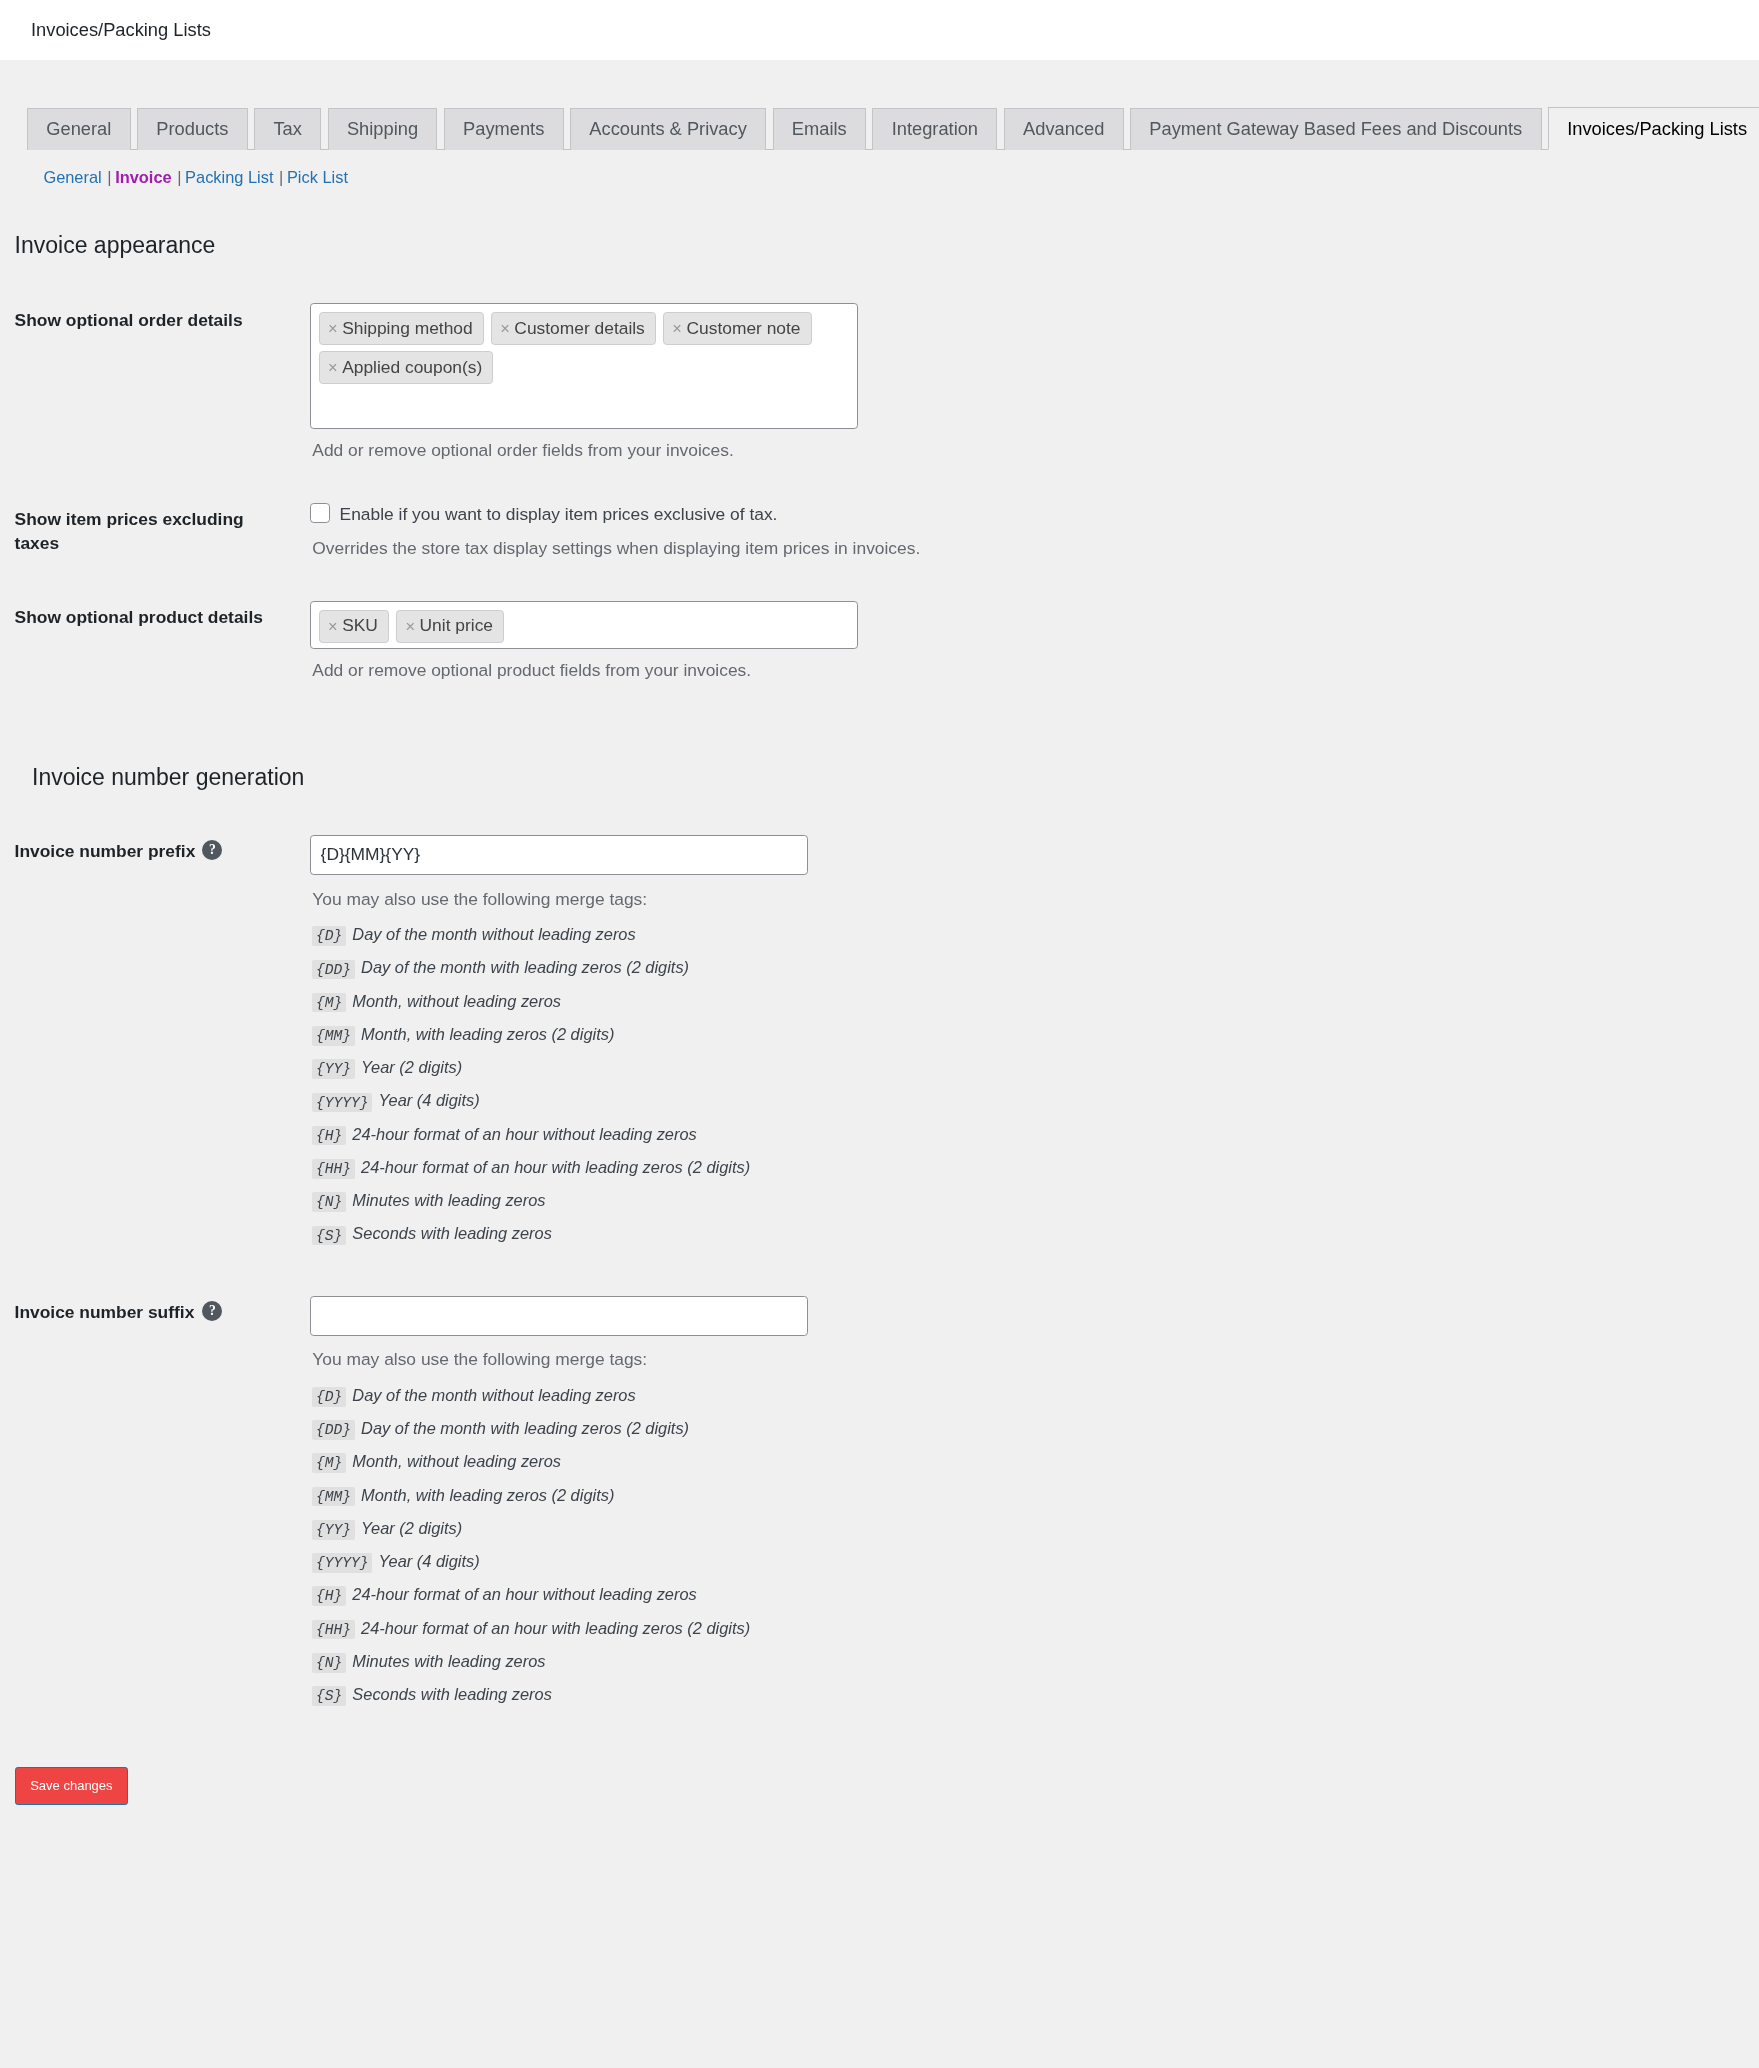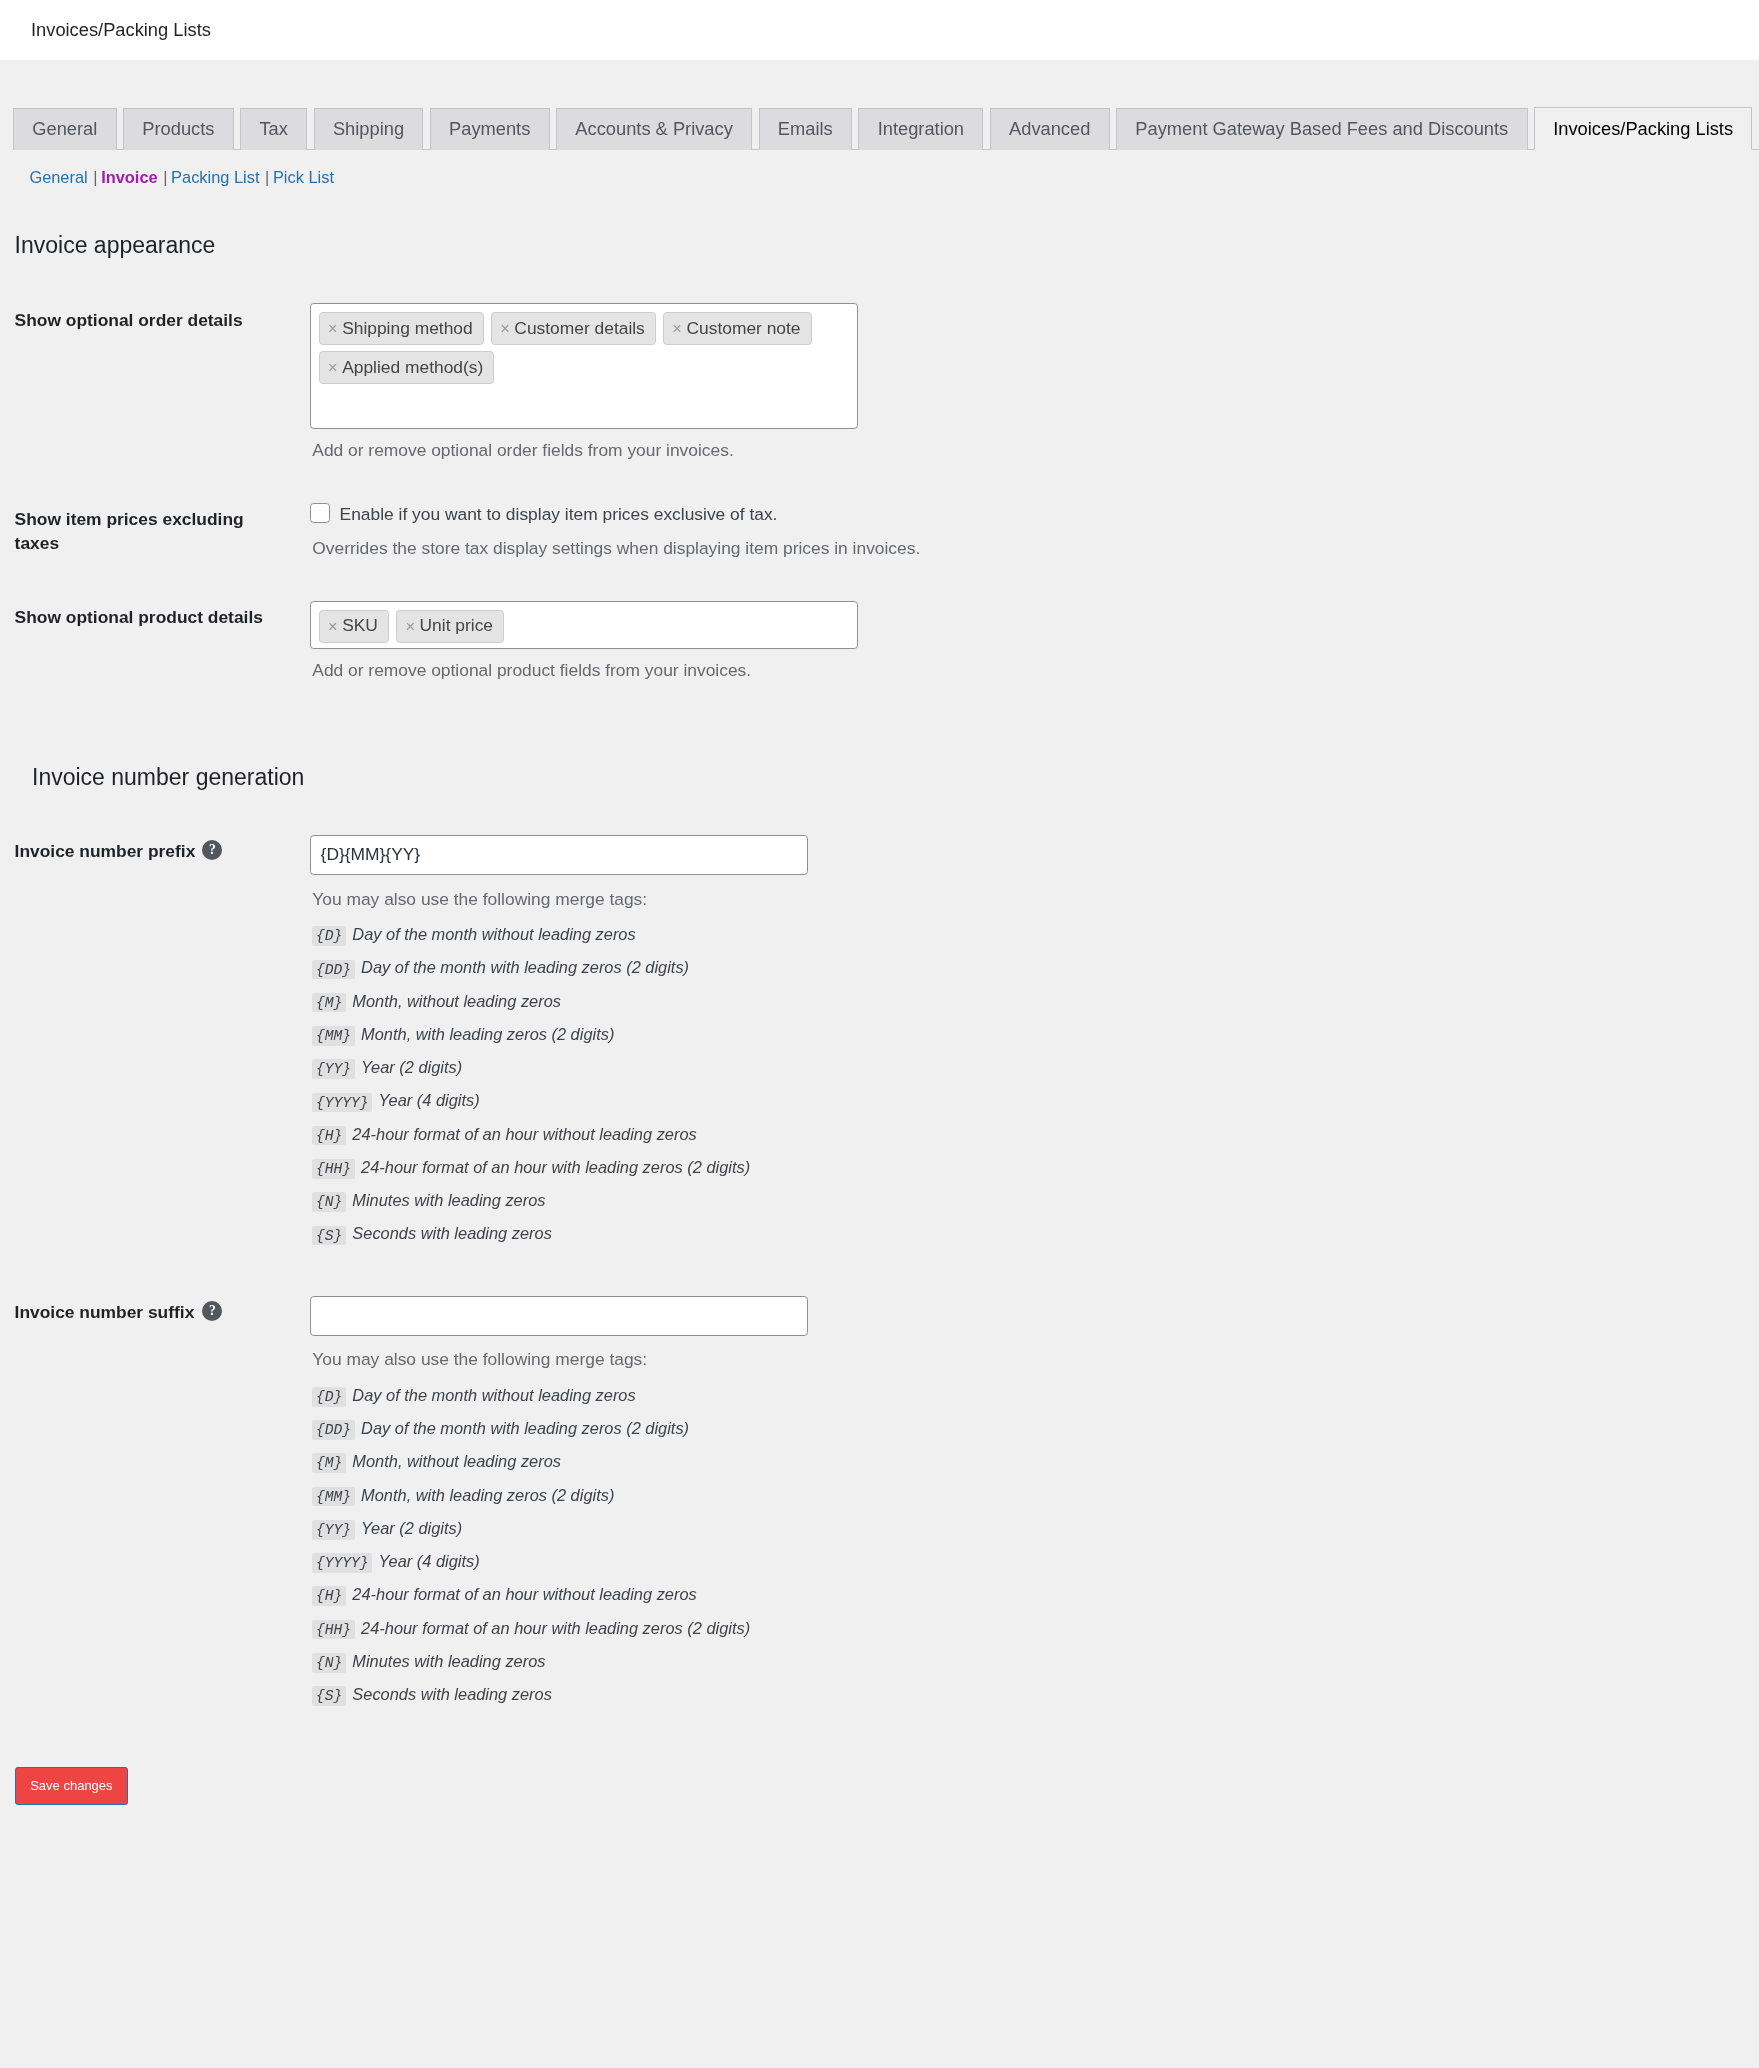--- a/index.html
+++ b/index.html
@@ -28,21 +28,21 @@
     font-size: 18.3px;
     font-weight: 400;
     color: #1d2327;
     line-height: 1.3;
   }
 
   
   .tabs-wrap {
     position: relative;
     padding-top: 47px;
-    padding-left: 13px;
+    padding-left: 27px;
   }
   .nav-tabs {
     display: flex;
     align-items: flex-end;
     border-bottom: 0.9px solid #c3c4c7;
     padding-left: 0;
     margin: 0;
     list-style: none;
     height: 43px;
     box-sizing: border-box;
@@ -360,21 +360,21 @@
                 <div class="s2-choice">
                   <span class="s2-remove">×</span>
                   <span>Customer details</span>
                 </div>
                 <div class="s2-choice">
                   <span class="s2-remove">×</span>
                   <span>Customer note</span>
                 </div>
                 <div class="s2-choice">
                   <span class="s2-remove">×</span>
-                  <span>Applied method(s)</span>
+                  <span>Applied coupon(s)</span>
                 </div>
               </div>
           </div>
           <span class="description">Add or remove optional order fields from your invoices.</span>
         </td>
       </tr>
 
       <tr>
         <th scope="row">Show item prices excluding taxes</th>
         <td>

